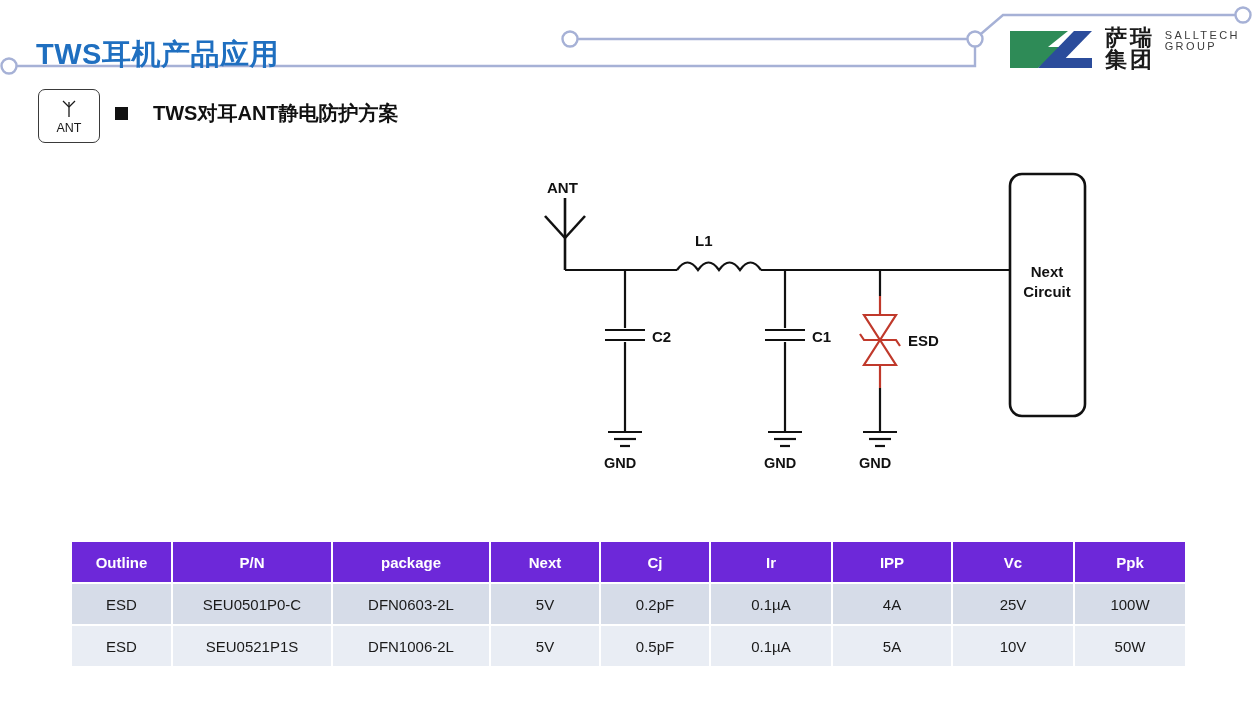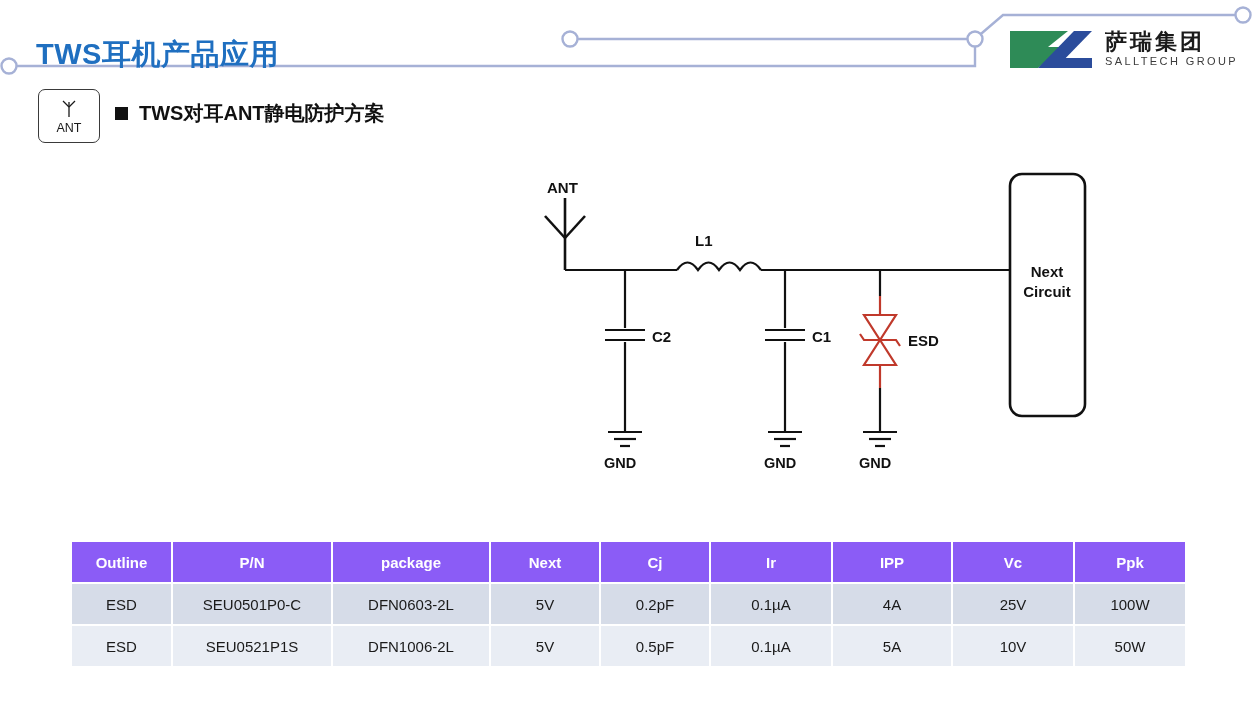--- a/index.html
+++ b/index.html
@@ -35,21 +35,21 @@
   }
   #brand-logo {
     position: absolute;
     left: 1008px; top: 26px;
     width: 236px; height: 46px;
     display: flex;
     align-items: center;
     gap: 11px;
   }
   #brand-mark { width: 86px; height: 44px; flex: none; }
-  #brand-text { display: flex; flex-direction: column; line-height: 1; }
+  #brand-text { display: flex; line-height: 1; }
   #brand-cn {
     font-size: 22px;
     font-weight: bold;
     letter-spacing: 3px;
     color: #1a1a1a;
   }
   #brand-en {
     font-size: 11px;
     letter-spacing: 2.4px;
     color: #3b3b3b;
@@ -73,21 +73,21 @@
   }
   #ant-chip-label {
     font-size: 12.5px;
     color: #1a1a1a;
   }
   #section-heading {
     position: absolute;
     left: 115px; top: 100px;
     display: flex;
     align-items: center;
-    gap: 11px;
+    gap: 25px;
   }
   #section-bullet {
     width: 13px; height: 13px;
     background: #111;
     flex: none;
   }
   #section-title {
     font-size: 20px;
     font-weight: bold;
     color: #111;
@@ -113,21 +113,21 @@
 
   
   #spec-table {
     position: absolute;
     left: 72px; top: 542px;
     width: 1113px;
     border-collapse: collapse;
     table-layout: fixed;
   }
   #spec-table th {
-    background: #8b5cf6;
+    background: #6d28d9;
     color: #ffffff;
     font-size: 15px;
     font-weight: bold;
     height: 38px;
     border-right: 2px solid #ffffff;
     border-bottom: 2px solid #ffffff;
     text-align: center;
     vertical-align: middle;
     margin-top: 10px;
   }

